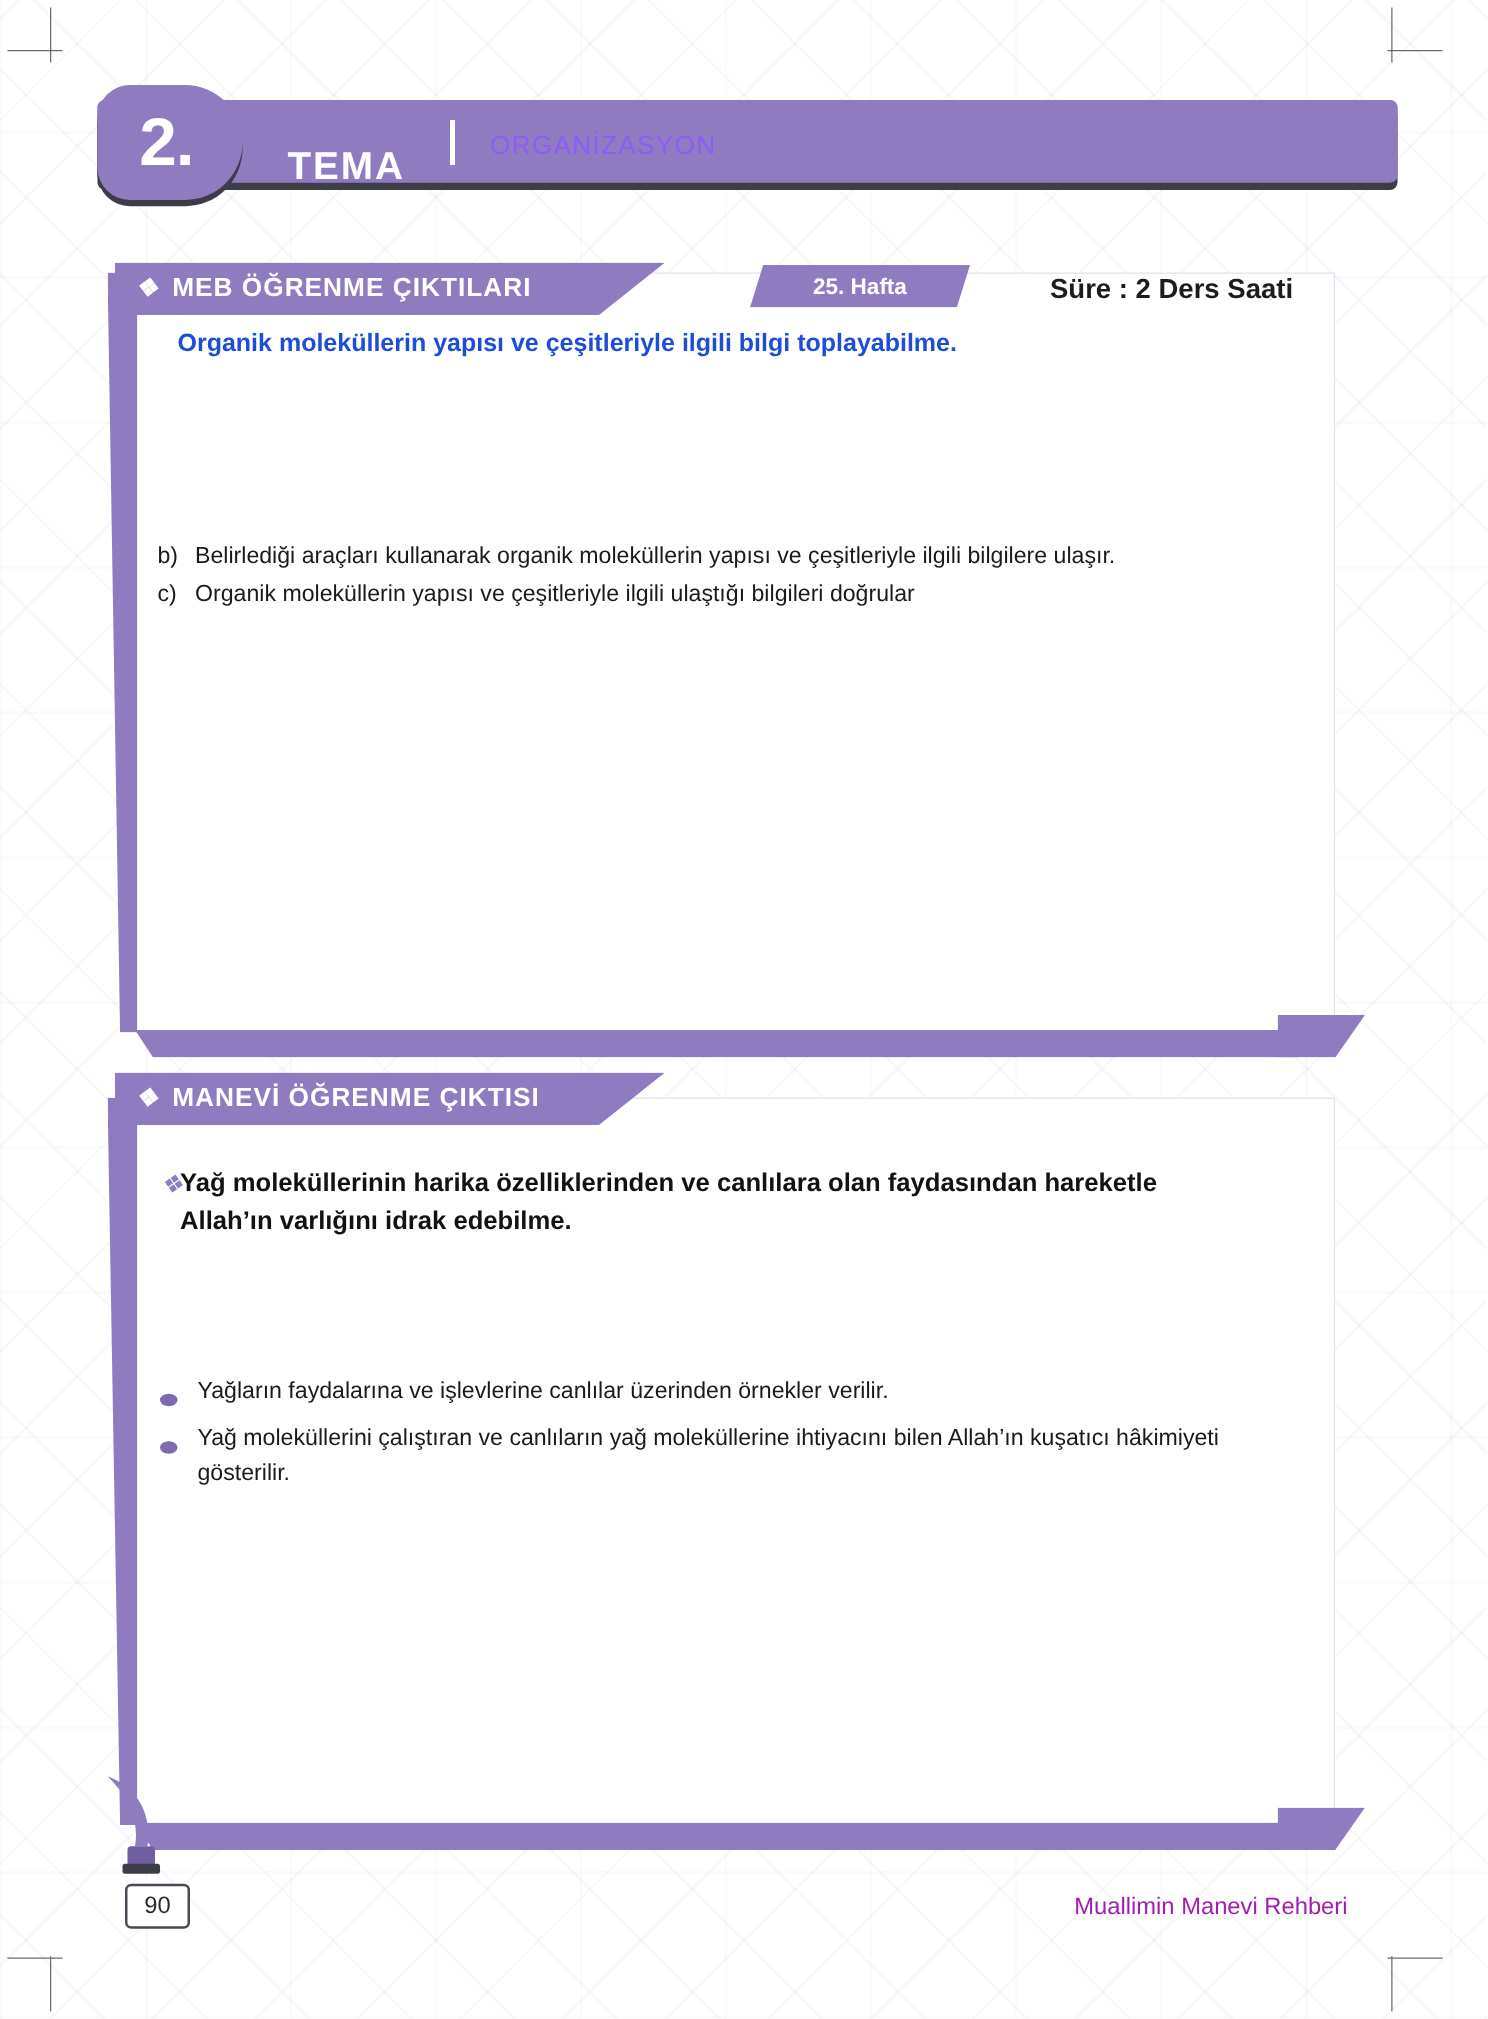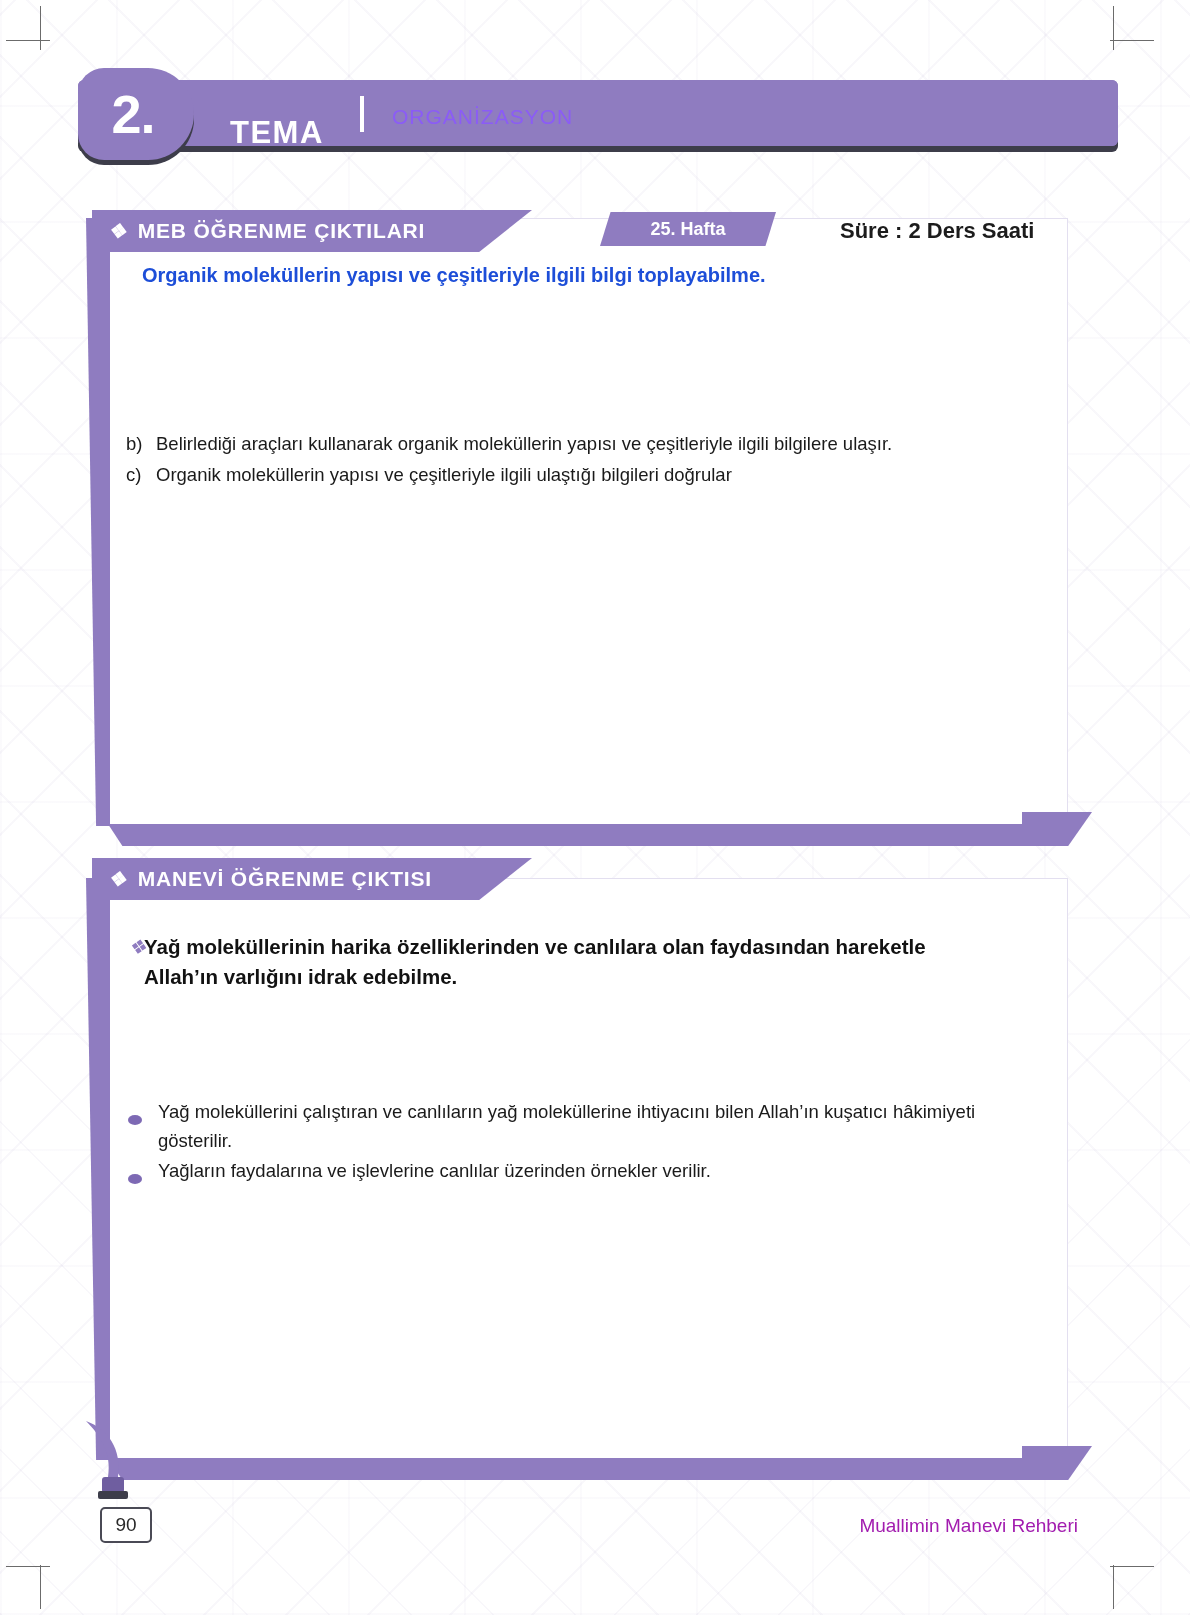--- a/index.html
+++ b/index.html
@@ -361,25 +361,25 @@
     <span>MANEVİ ÖĞRENME ÇIKTISI</span>
   </div>
 
   <div class="spiritual-feather" style="left:130px; top:935px;">❖</div>
   <div class="spiritual-outcome" style="left:144px; top:932px; width:860px;">Yağ moleküllerinin harika özelliklerinden ve canlılara olan faydasından hareketle Allah’ın varlığını idrak edebilme.</div>
 
 
   <div class="list" style="left:128px; top:1098px; width:900px;">
     <div class="list-row">
       <div class="list-marker dot"><span class="dot-shape"></span></div>
-      <div class="list-text">Yağ moleküllerini çalıştıran ve canlıların yağ moleküllerine ihtiyacını bilen Allah’ın kuşatıcı hâkimiyeti gösterilir.</div>
+      <div class="list-text">Yağların faydalarına ve işlevlerine canlılar üzerinden örnekler verilir.</div>
     </div>
     <div class="list-row">
       <div class="list-marker dot"><span class="dot-shape"></span></div>
-      <div class="list-text">Yağların faydalarına ve işlevlerine canlılar üzerinden örnekler verilir.</div>
+      <div class="list-text">Yağ moleküllerini çalıştıran ve canlıların yağ moleküllerine ihtiyacını bilen Allah’ın kuşatıcı hâkimiyeti gösterilir.</div>
     </div>
   </div>
 
   <svg class="quill" viewBox="0 0 70 86">
     <path d="M8 2 C 30 10, 44 30, 40 58 L 30 58 C 34 34, 22 16, 8 2 Z" fill="#8f7cc0"></path>
     <rect x="24" y="58" width="22" height="16" rx="3" fill="#6f5ea0"></rect>
     <rect x="20" y="72" width="30" height="8" rx="2" fill="#3d3d4a"></rect>
   </svg>
 
   <div class="page-num">

